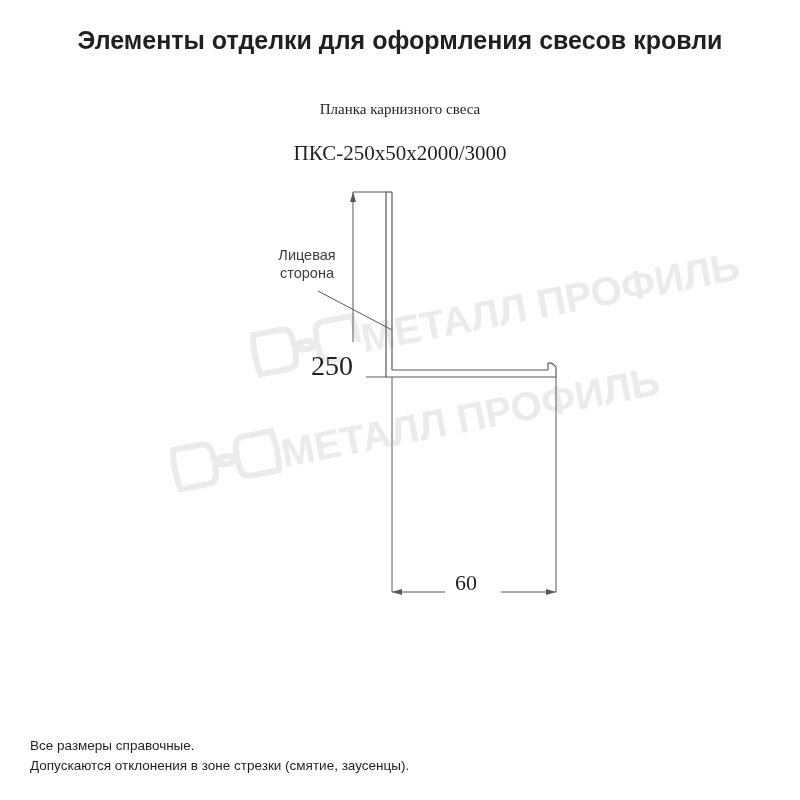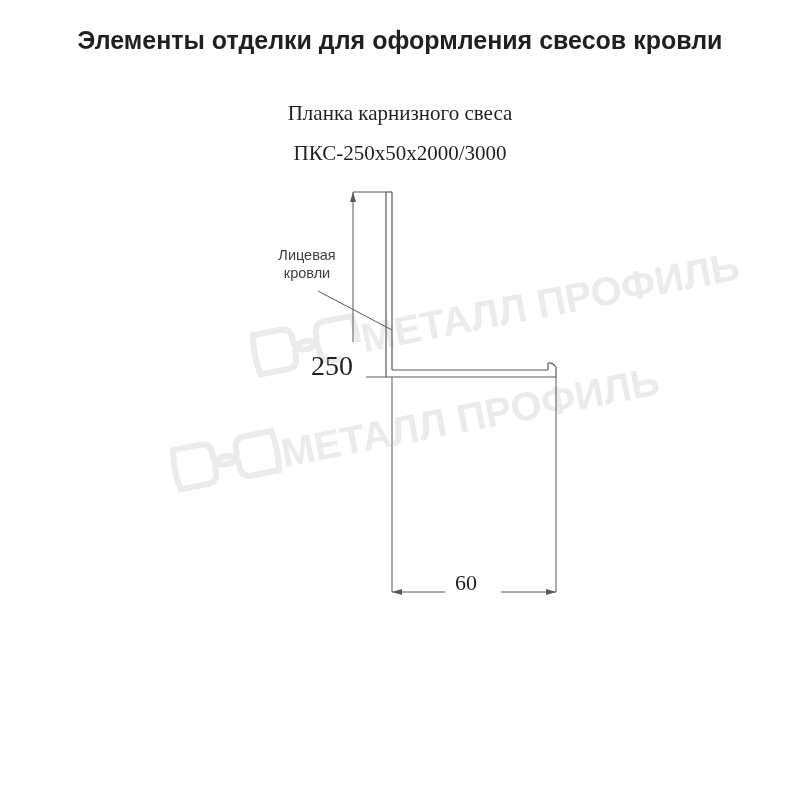--- a/index.html
+++ b/index.html
@@ -34,21 +34,21 @@
     letter-spacing: 0px;
     color: #231f20;
   }
 
   .product-name {
     position: absolute;
     top: 101px;
     left: 0;
     width: 800px;
     text-align: center;
-    font-size: 21px;
+    font-size: 15px;
     color: #231f20;
     font-family: "Liberation Serif", serif;
   }
 
   .product-code {
     position: absolute;
     top: 141px;
     left: 0;
     width: 800px;
     text-align: center;
@@ -187,21 +187,25 @@
       </g>
       <g fill="#58595b">
         <polygon points="392,422 402,419 402,425"></polygon>
         <polygon points="556,422 546,419 546,425"></polygon>
       </g>
       <rect x="445" y="405" width="56" height="34" fill="#ffffff"></rect>
     </svg>
 
     <div class="label-face">
       <div>Лицевая</div>
-      <div>кровли</div>
+      <div>сторона</div>
     </div>
 
     <div class="dim-250">250</div>
     <div class="dim-50">60</div>
   </div>
 
+  <div class="footer">
+    <div>Все размеры справочные.</div>
+    <div>Допускаются отклонения в зоне стрезки (смятие, заусенцы).</div>
+  </div>
 
 </div>
 
 </body></html>

